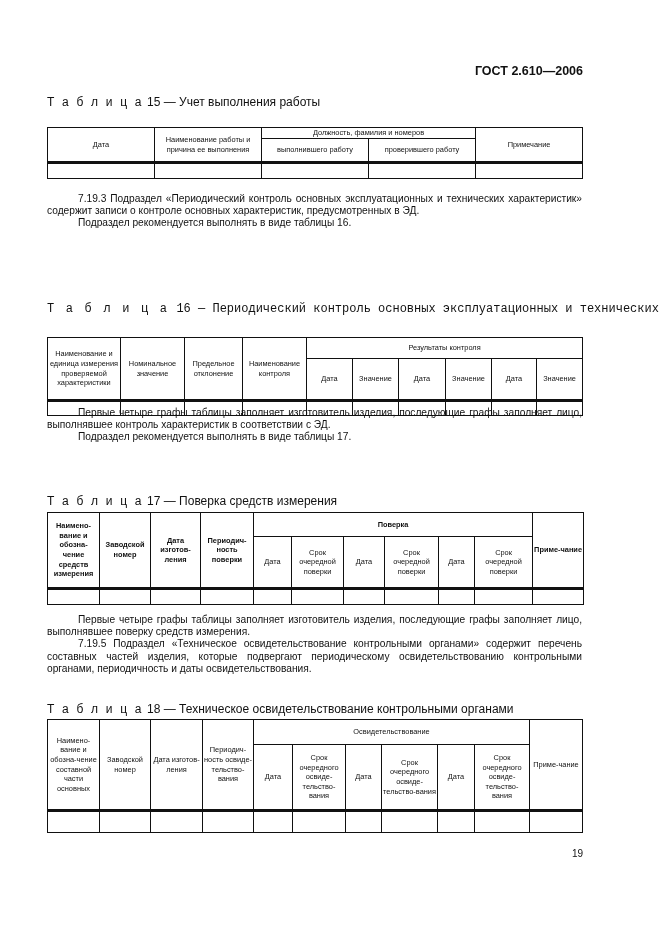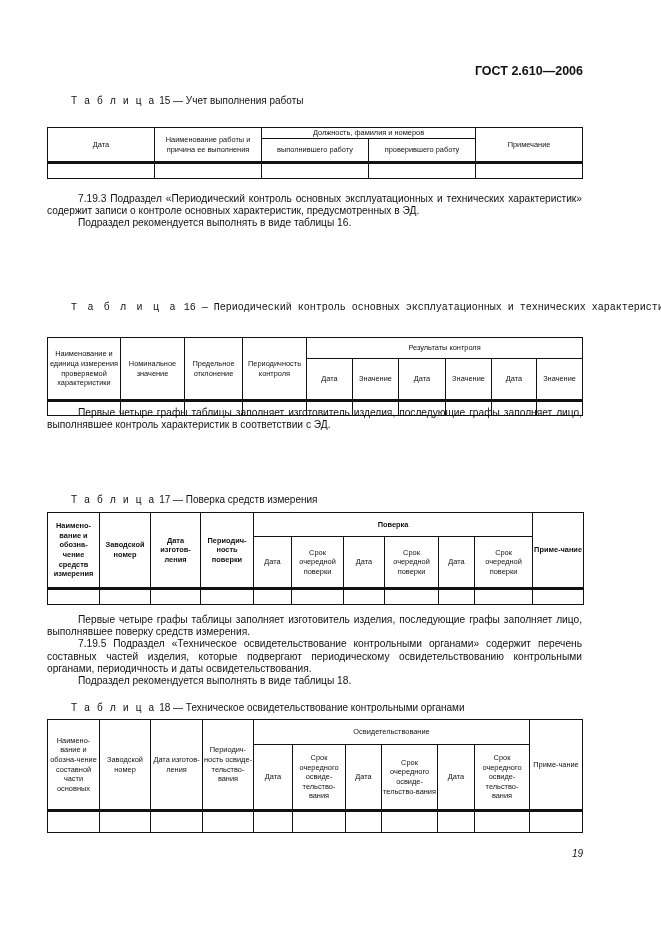--- a/index.html
+++ b/index.html
@@ -5,39 +5,39 @@
   html, body { margin: 0; padding: 0; background: #ffffff; }
   body {
     width: 661px; height: 936px; position: relative; overflow: hidden;
     font-family: "Liberation Sans", sans-serif; color: #111;
   }
   .gost-header {
     position: absolute; right: 78px; top: 64px;
     font-family: "Liberation Sans", sans-serif; font-weight: bold; font-size: 12.5px; letter-spacing: 0px;
   }
   .caption {
-    position: absolute; left: 47px; font-size: 10px; white-space: nowrap; margin-left: 24px;
+    position: absolute; left: 47px; font-size: 12px; white-space: nowrap;
   }
   .caption .spaced { letter-spacing: 2.2px; }
   .para {
     position: absolute; left: 47px; width: 535px; font-size: 10.2px; line-height: 12.2px;
     text-align: justify;
   }
   .para p { margin: 0; }
   .para p.indent { text-indent: 31px; }
   table.gt {
     position: absolute; border-collapse: collapse; table-layout: fixed;
     font-size: 7.4px; line-height: 9.6px;
   }
   table.gt td {
     border: 1px solid #111; text-align: center; vertical-align: middle; padding: 0 1px;
     overflow: hidden;
   }
   table.gt tr.body-row td { border-top: 3px solid #111; }
-  .page-num { position: absolute; left: 572px; top: 848px; font-size: 10px; font-style: italic; }
+  .page-num { position: absolute; left: 572px; top: 848px; font-size: 10px; }
 </style>
 </head>
 <body>
 
 <div class="gost-header">ГОСТ 2.610—2006</div>
 
 <div class="caption" style="top:95px;">
   <span class="spaced">Т а б л и ц а</span><span> 15 — Учет выполнения работы</span>
 </div>
 
@@ -90,21 +90,21 @@
       <col style="width:47px">
       <col style="width:46px">
       <col style="width:45px">
       <col style="width:46px">
   </colgroup>
   <tbody>
       <tr style="height:21px;">
     <td rowspan="2">Наименование и единица измерения проверяемой характеристики</td>
     <td rowspan="2">Номинальное значение</td>
     <td rowspan="2">Предельное отклонение</td>
-    <td rowspan="2">Периодичность контроля</td>
+    <td rowspan="2">Наименование контроля</td>
     <td colspan="6">Результаты контроля</td>
   </tr>
   <tr style="height:42px;">
     <td>Дата</td>
     <td>Значение</td>
     <td>Дата</td>
     <td>Значение</td>
     <td>Дата</td>
     <td>Значение</td>
   </tr>
@@ -118,20 +118,21 @@
         <td></td>
         <td></td>
         <td></td>
         <td></td>
   </tr>
 </tbody>
   </table>
 
 <div class="para" style="top:407px;">
   <p class="indent">Первые четыре графы таблицы заполняет изготовитель изделия, последующие графы заполняет лицо, выполнявшее контроль характеристик в соответствии с ЭД.</p>
+  <p class="indent">Подраздел рекомендуется выполнять в виде таблицы 17.</p>
 </div>
 
 <div class="caption" style="top:494px;">
   <span class="spaced">Т а б л и ц а</span><span> 17 — Поверка средств измерения</span>
 </div>
 
 <table class="gt" style="left:47px; top:512px; width:536px;">
   <colgroup>
     <col style="width:52px">
       <col style="width:51px">
@@ -174,21 +175,20 @@
         <td></td>
         <td></td>
         <td></td>
   </tr>
 </tbody>
   </table>
 
 <div class="para" style="top:614px;">
   <p class="indent">Первые четыре графы таблицы заполняет изготовитель изделия, последующие графы заполняет лицо, выполнявшее поверку средств измерения.</p>
   <p class="indent">7.19.5  Подраздел «Техническое освидетельствование контрольными органами» содержит перечень составных частей изделия, которые подвергают периодическому освидетельствованию контрольными органами, периодичность и даты освидетельствования.</p>
-  <p class="indent">Подраздел рекомендуется выполнять в виде таблицы 18.</p>
 </div>
 
 <div class="caption" style="top:702px;">
   <span class="spaced">Т а б л и ц а</span><span> 18 — Техническое освидетельствование контрольными органами</span>
 </div>
 
 <table class="gt" style="left:47px; top:719px; width:536px;">
   <colgroup>
     <col style="width:52px">
       <col style="width:51px">

